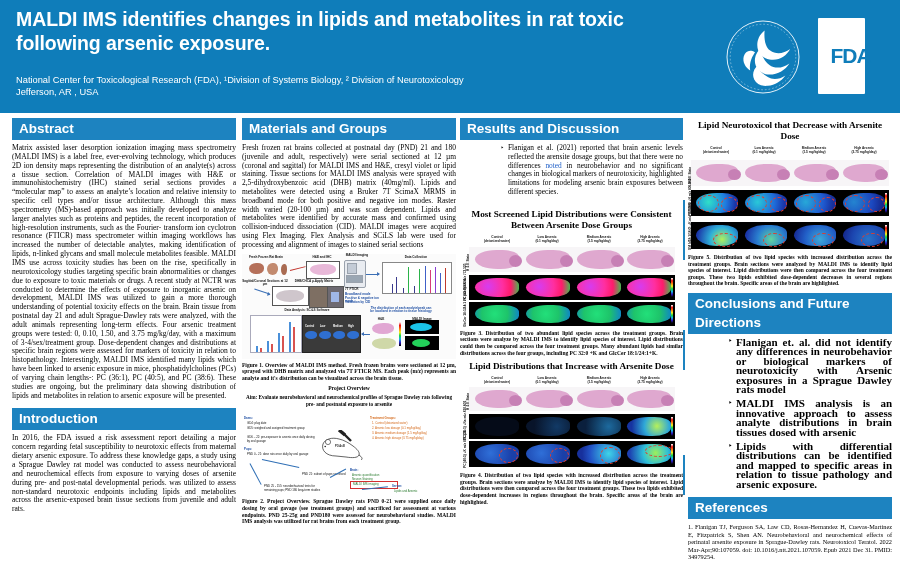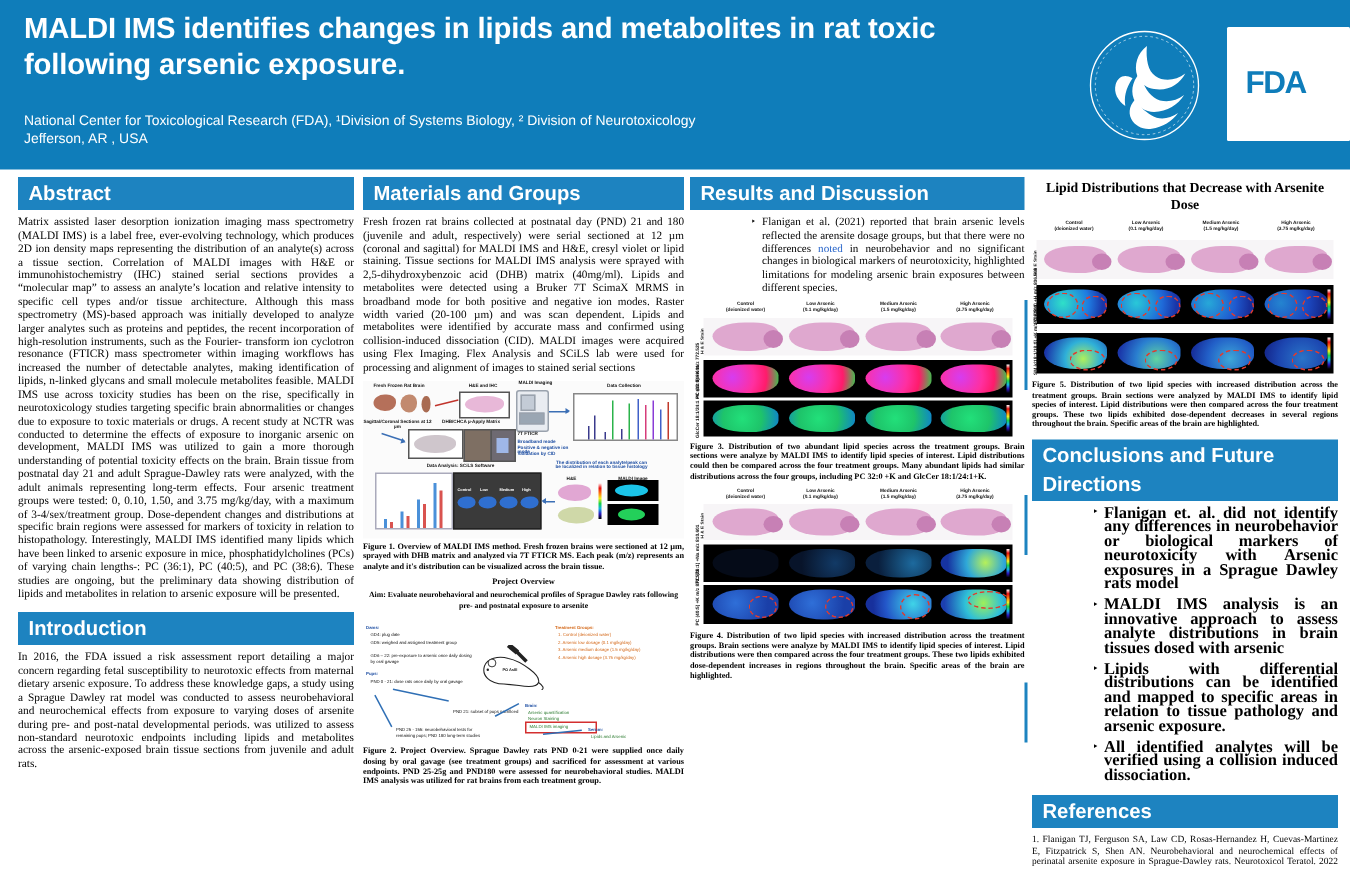--- a/index.html
+++ b/index.html
@@ -26,21 +26,21 @@
     font-family:"Liberation Sans", sans-serif;
     font-weight:bold;font-size:9.3px;line-height:11.6px;color:#ffffff;
   }
   .affil{
     position:absolute;left:16px;top:75px;width:700px;
     font-family:"Liberation Sans", sans-serif;
     font-weight:normal;font-size:9.3px;line-height:11.6px;color:#ffffff;
   }
   .hhs-logo{position:absolute;left:723px;top:12px;width:80px;height:90px;}
   .fda-logo{
-    position:absolute;left:818px;top:18px;width:82px;height:76px;
+    position:absolute;left:818px;top:18px;width:47px;height:76px;
     background:#ffffff;border-radius:1px;
   }
   .fda-logo .fda-text{
     position:absolute;left:0;top:26px;width:65px;text-align:center;
     font-family:"Liberation Sans", sans-serif;font-weight:bold;
     font-size:21px;color:#0f7dba;letter-spacing:-1px;
   }
   .headrule{position:absolute;left:0;top:113px;width:900px;height:5px;background:#ffffff;}
 
   
@@ -322,20 +322,21 @@
 
     <div class="caption">Figure 2. Project Overview.  Sprague Dawley rats PND 0-21 were supplied once daily dosing by oral gavage (see treatment groups) and sacrificed for assessment at various endpoints. PND 25-25g and PND180 were assessed for neurobehavioral studies. MALDI IMS analysis was utilized for rat brains from each treatment group.</div>
   </div>
 
   <div class="col col3">
     <div class="sec-head">Results and Discussion</div>
     <ul class="bullets">
       <li><span>Flanigan et al. (2021) reported that brain arsenic levels reflected the arensite dosage groups, but that there were no differences </span><span class="hl-blue">noted</span><span> in neurobehavior and no significant changes in biological markers of neurotoxicity, highlighted limitations for modeling arsenic brain exposures between different species.</span></li>
     </ul>
 
+    <div class="fig-title" style="margin-top:12px;">Most Screened Lipid Distributions were Consistent Between Arsenite Dose Groups</div>
     <div class="panel" style="height:92px;">
       <div class="grp-lbl" style="left:16px;width:42px;">
         <div>Control</div>
         <div>(deionized water)</div>
       </div>
       <div class="grp-lbl" style="left:66px;width:42px;">
         <div>Low Arsenic</div>
         <div>(0.1 mg/kg/day)</div>
       </div>
       <div class="grp-lbl" style="left:116px;width:46px;">
@@ -372,20 +373,21 @@
       <div class="ims-strip" style="left:9px;top:67px;width:206px;height:24px;">
         <div class="brainIMS" style="left:6px;top:3px;width:44px;height:18px;border-radius:52% 40% 45% 55%;background:radial-gradient(circle at 45% 50%, #22e07a 0%, #1ec46a 50%, #0e7fd0 100%);"></div>
         <div class="brainIMS" style="left:57px;top:3px;width:44px;height:18px;border-radius:52% 40% 45% 55%;background:radial-gradient(circle at 45% 50%, #22e07a 0%, #1ec46a 50%, #0e7fd0 100%);"></div>
         <div class="brainIMS" style="left:108px;top:3px;width:44px;height:18px;border-radius:52% 40% 45% 55%;background:radial-gradient(circle at 45% 50%, #22e07a 0%, #1ec46a 50%, #0e7fd0 100%);"></div>
         <div class="brainIMS" style="left:158px;top:3px;width:44px;height:18px;border-radius:52% 40% 45% 55%;background:radial-gradient(circle at 45% 50%, #22e07a 0%, #1ec46a 50%, #0e7fd0 100%);"></div>
         <div class="colbar" style="right:2px;top:3px;height:18px;"></div>
       </div>
     </div>
     <div class="caption">Figure 3. Distribution of two abundant lipid species across the treatment groups. Brain sections were analyze by MALDI IMS to identify lipid species of interest. Lipid distributions could then be compared across the four treatment groups. Many abundant lipids had similar distributions across the four groups, including PC 32:0 +K and GlcCer 18:1/24:1+K.</div>
 
+    <div class="fig-title" style="margin-top:5px;">Lipid Distributions that Increase with Arsenite Dose</div>
     <div class="panel" style="height:93px;">
       <div class="grp-lbl" style="left:16px;width:42px;">
         <div>Control</div>
         <div>(deionized water)</div>
       </div>
       <div class="grp-lbl" style="left:66px;width:42px;">
         <div>Low Arsenic</div>
         <div>(0.1 mg/kg/day)</div>
       </div>
       <div class="grp-lbl" style="left:116px;width:46px;">
@@ -428,21 +430,21 @@
         <div class="roi" style="left:131px;top:6px;width:18px;height:15px;"></div>
         <div class="brainIMS" style="left:158px;top:3px;width:44px;height:20px;border-radius:52% 40% 45% 55%;background:radial-gradient(circle at 65% 45%, #9ef05a 0%, #2fc0d8 40%, #1c3fb0 85%);"></div>
         <div class="roi" style="left:176px;top:4px;width:26px;height:10px;"></div>
         <div class="colbar" style="right:2px;top:3px;height:20px;"></div>
       </div>
     </div>
     <div class="caption">Figure 4. Distribution of two lipid species with increased distribution across the treatment groups. Brain sections were analyze by MALDI IMS to identify lipid species of interest. Lipid distributions were then compared across the four treatment groups. These two lipids exhibited dose-dependent increases in  regions throughout the brain. Specific areas of the brain are highlighted.</div>
   </div>
 
   <div class="col col4">
-    <div class="fig-title" style="margin-top:2px;">Lipid Distributions that Decrease with Arsenite Dose</div>
+    <div class="fig-title" style="margin-top:2px;">Lipid Neurotoxicol that Decrease with Arsenite Dose</div>
 
     <div class="panel" style="height:105px;">
       <div class="grp-lbl" style="left:8px;width:40px;">
         <div>Control</div>
         <div>(deionized water)</div>
       </div>
       <div class="grp-lbl" style="left:56px;width:40px;">
         <div>Low Arsenic</div>
         <div>(0.1 mg/kg/day)</div>
       </div>
@@ -498,21 +500,20 @@
       </div>
     </div>
 
     <div class="caption">Figure 5. Distribution of two lipid species with increased distribution across the treatment groups. Brain sections were analyzed by MALDI IMS to identify lipid species of interest. Lipid distributions were then compared across the four treatment groups. These two lipids exhibited dose-dependent  decreases in several regions throughout the brain. Specific areas of the brain are highlighted.</div>
 
     <div class="sec-head" style="margin-top:6px;">Conclusions and Future Directions</div>
     <ul class="bullets concl">
       <li>Flanigan et. al. did not identify any differences in neurobehavior or biological markers of neurotoxicity with Arsenic exposures in a Sprague Dawley rats model</li>
       <li>MALDI IMS analysis is an innovative approach to assess analyte distributions in brain tissues dosed with arsenic</li>
       <li>Lipids with differential distributions can be identified and mapped to specific areas in relation to tissue pathology and arsenic exposure.</li>
-      <li>All identified analytes will be verified using a collision induced dissociation.</li>
     </ul>
 
     <div class="sec-head" style="margin-top:8px;">References</div>
     <div class="ref-text">1. Flanigan TJ, Ferguson SA, Law CD, Rosas-Hernandez H, Cuevas-Martinez E, Fitzpatrick S, Shen AN. Neurobehavioral and neurochemical effects of perinatal arsenite exposure in Sprague-Dawley rats. Neurotoxicol Teratol. 2022 Mar-Apr;90:107059. doi: 10.1016/j.ntt.2021.107059. Epub 2021 Dec 31. PMID: 34979254.</div>
   </div>
 
   <div class="divider-v" style="left:683px;top:200px;height:60px;"></div>
   <div class="divider-v" style="left:683px;top:330px;height:40px;"></div>
   <div class="divider-v" style="left:683px;top:455px;height:40px;"></div>
 

